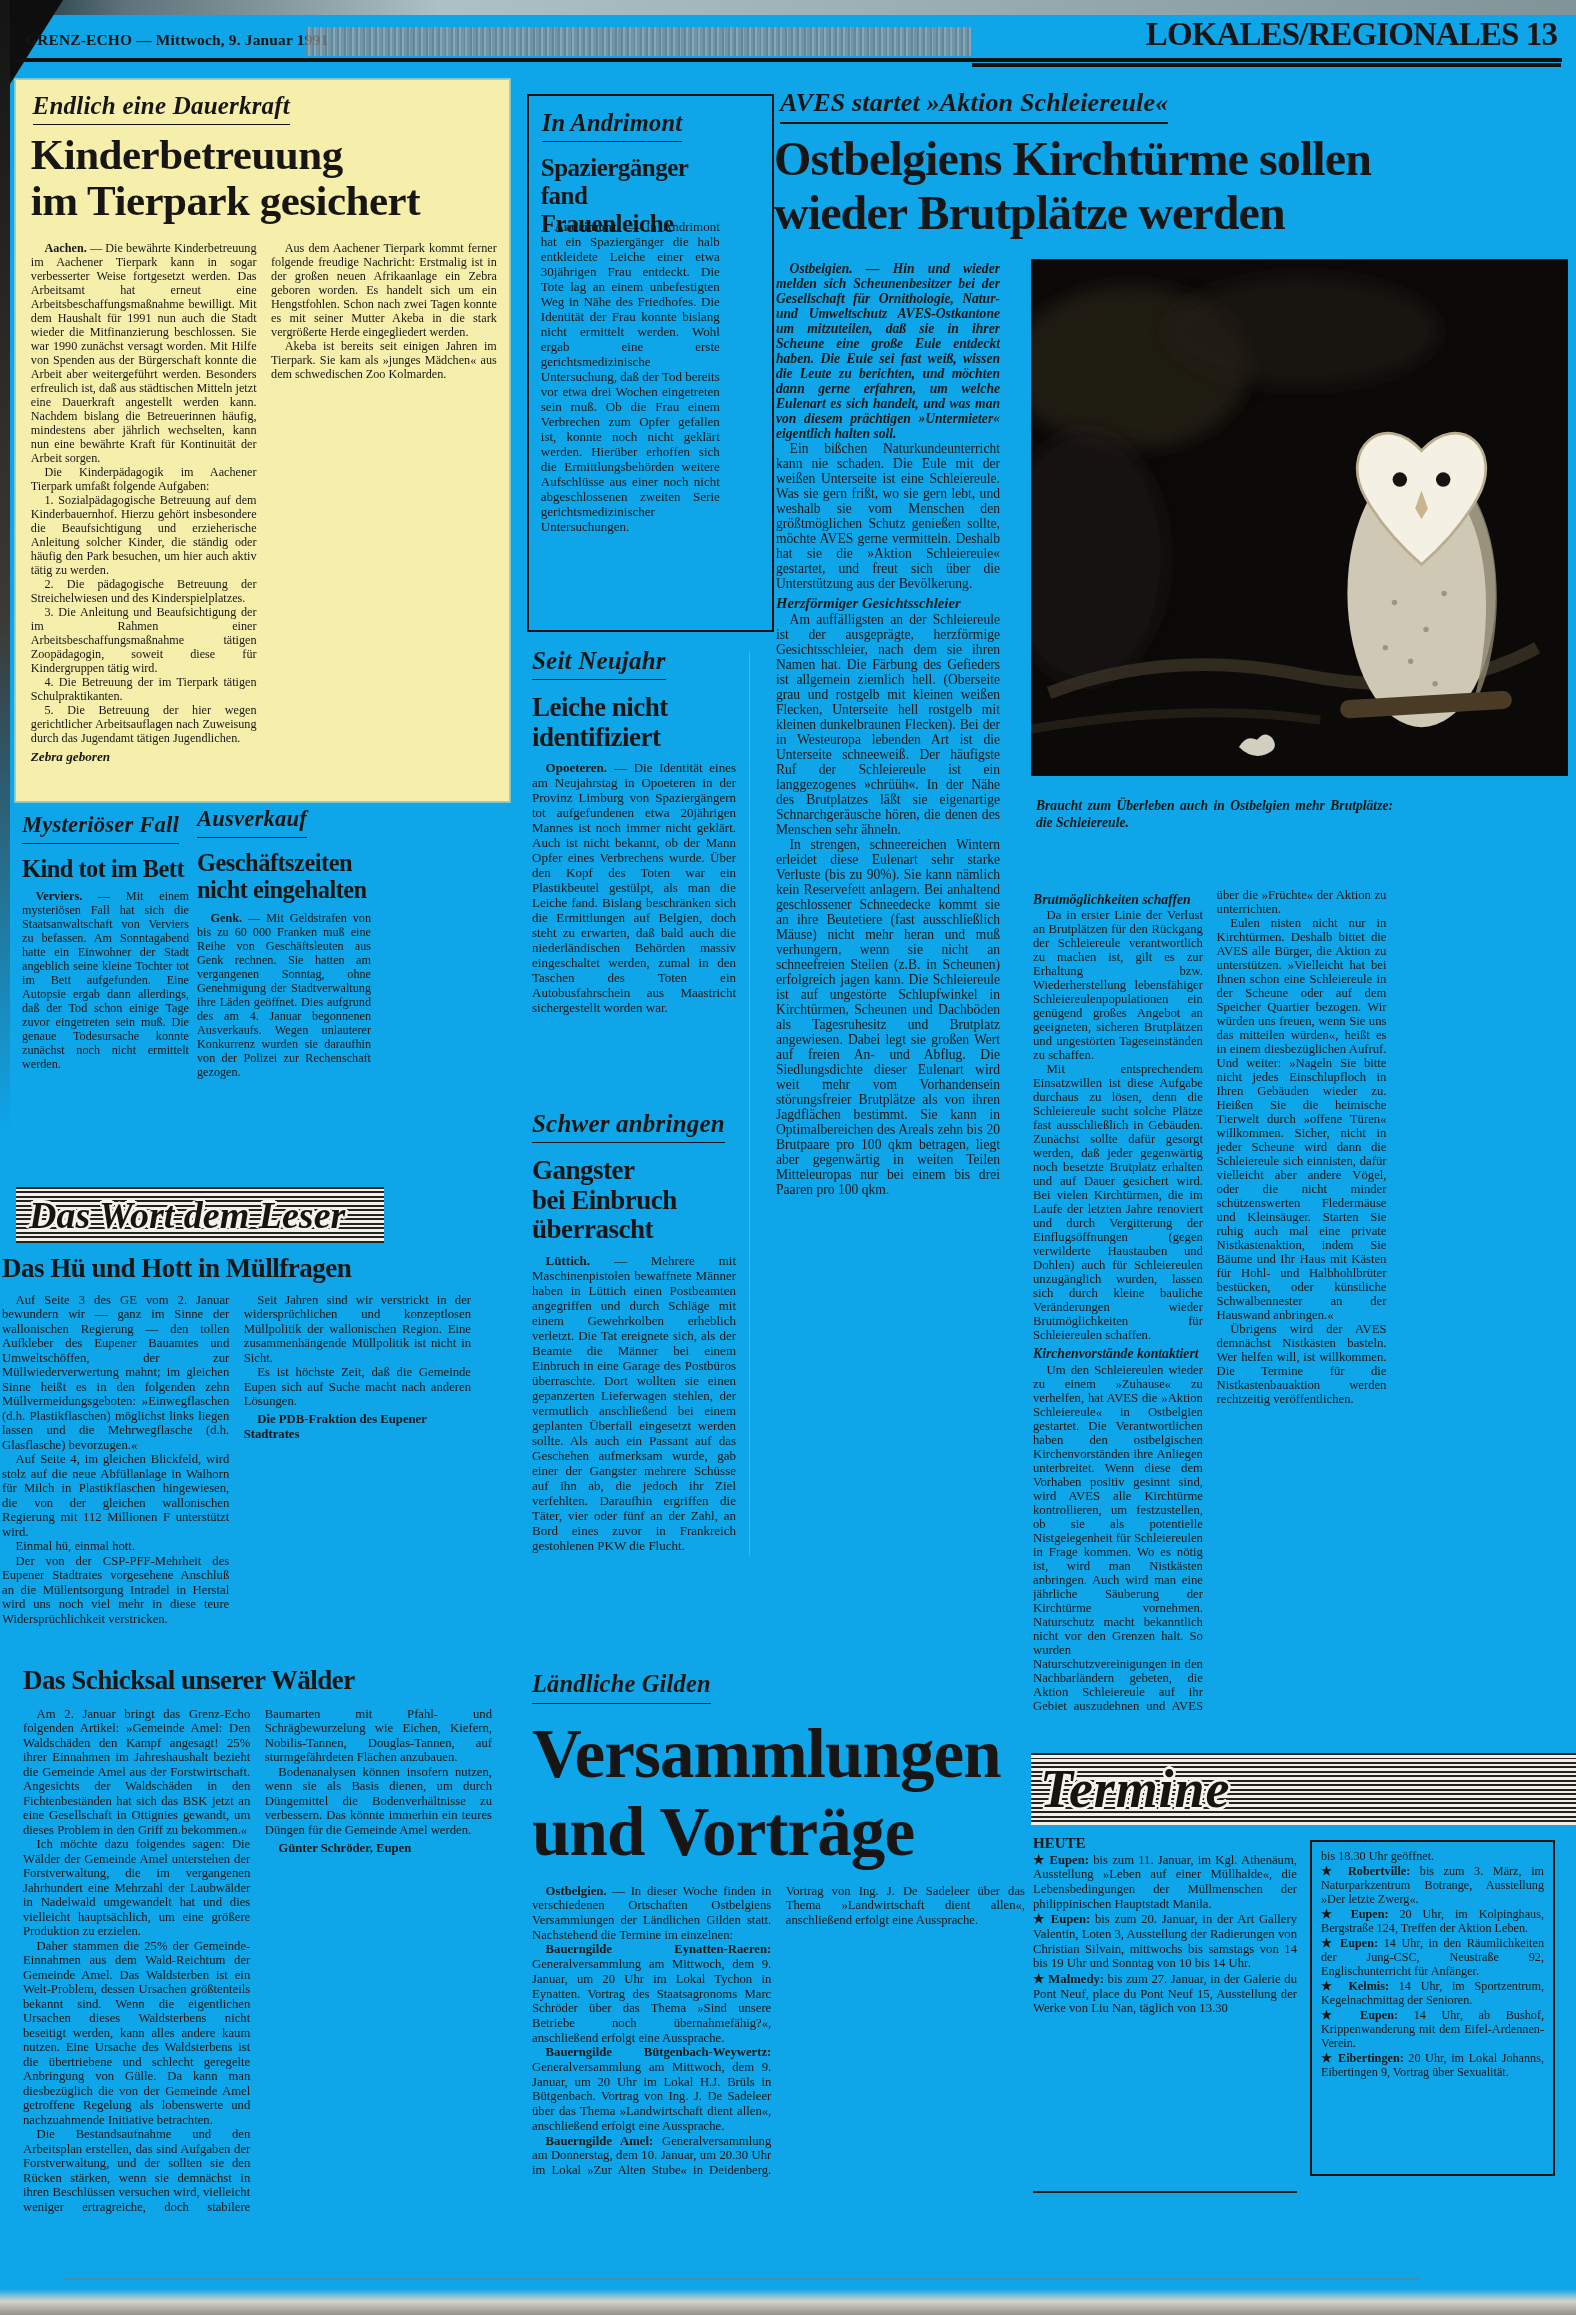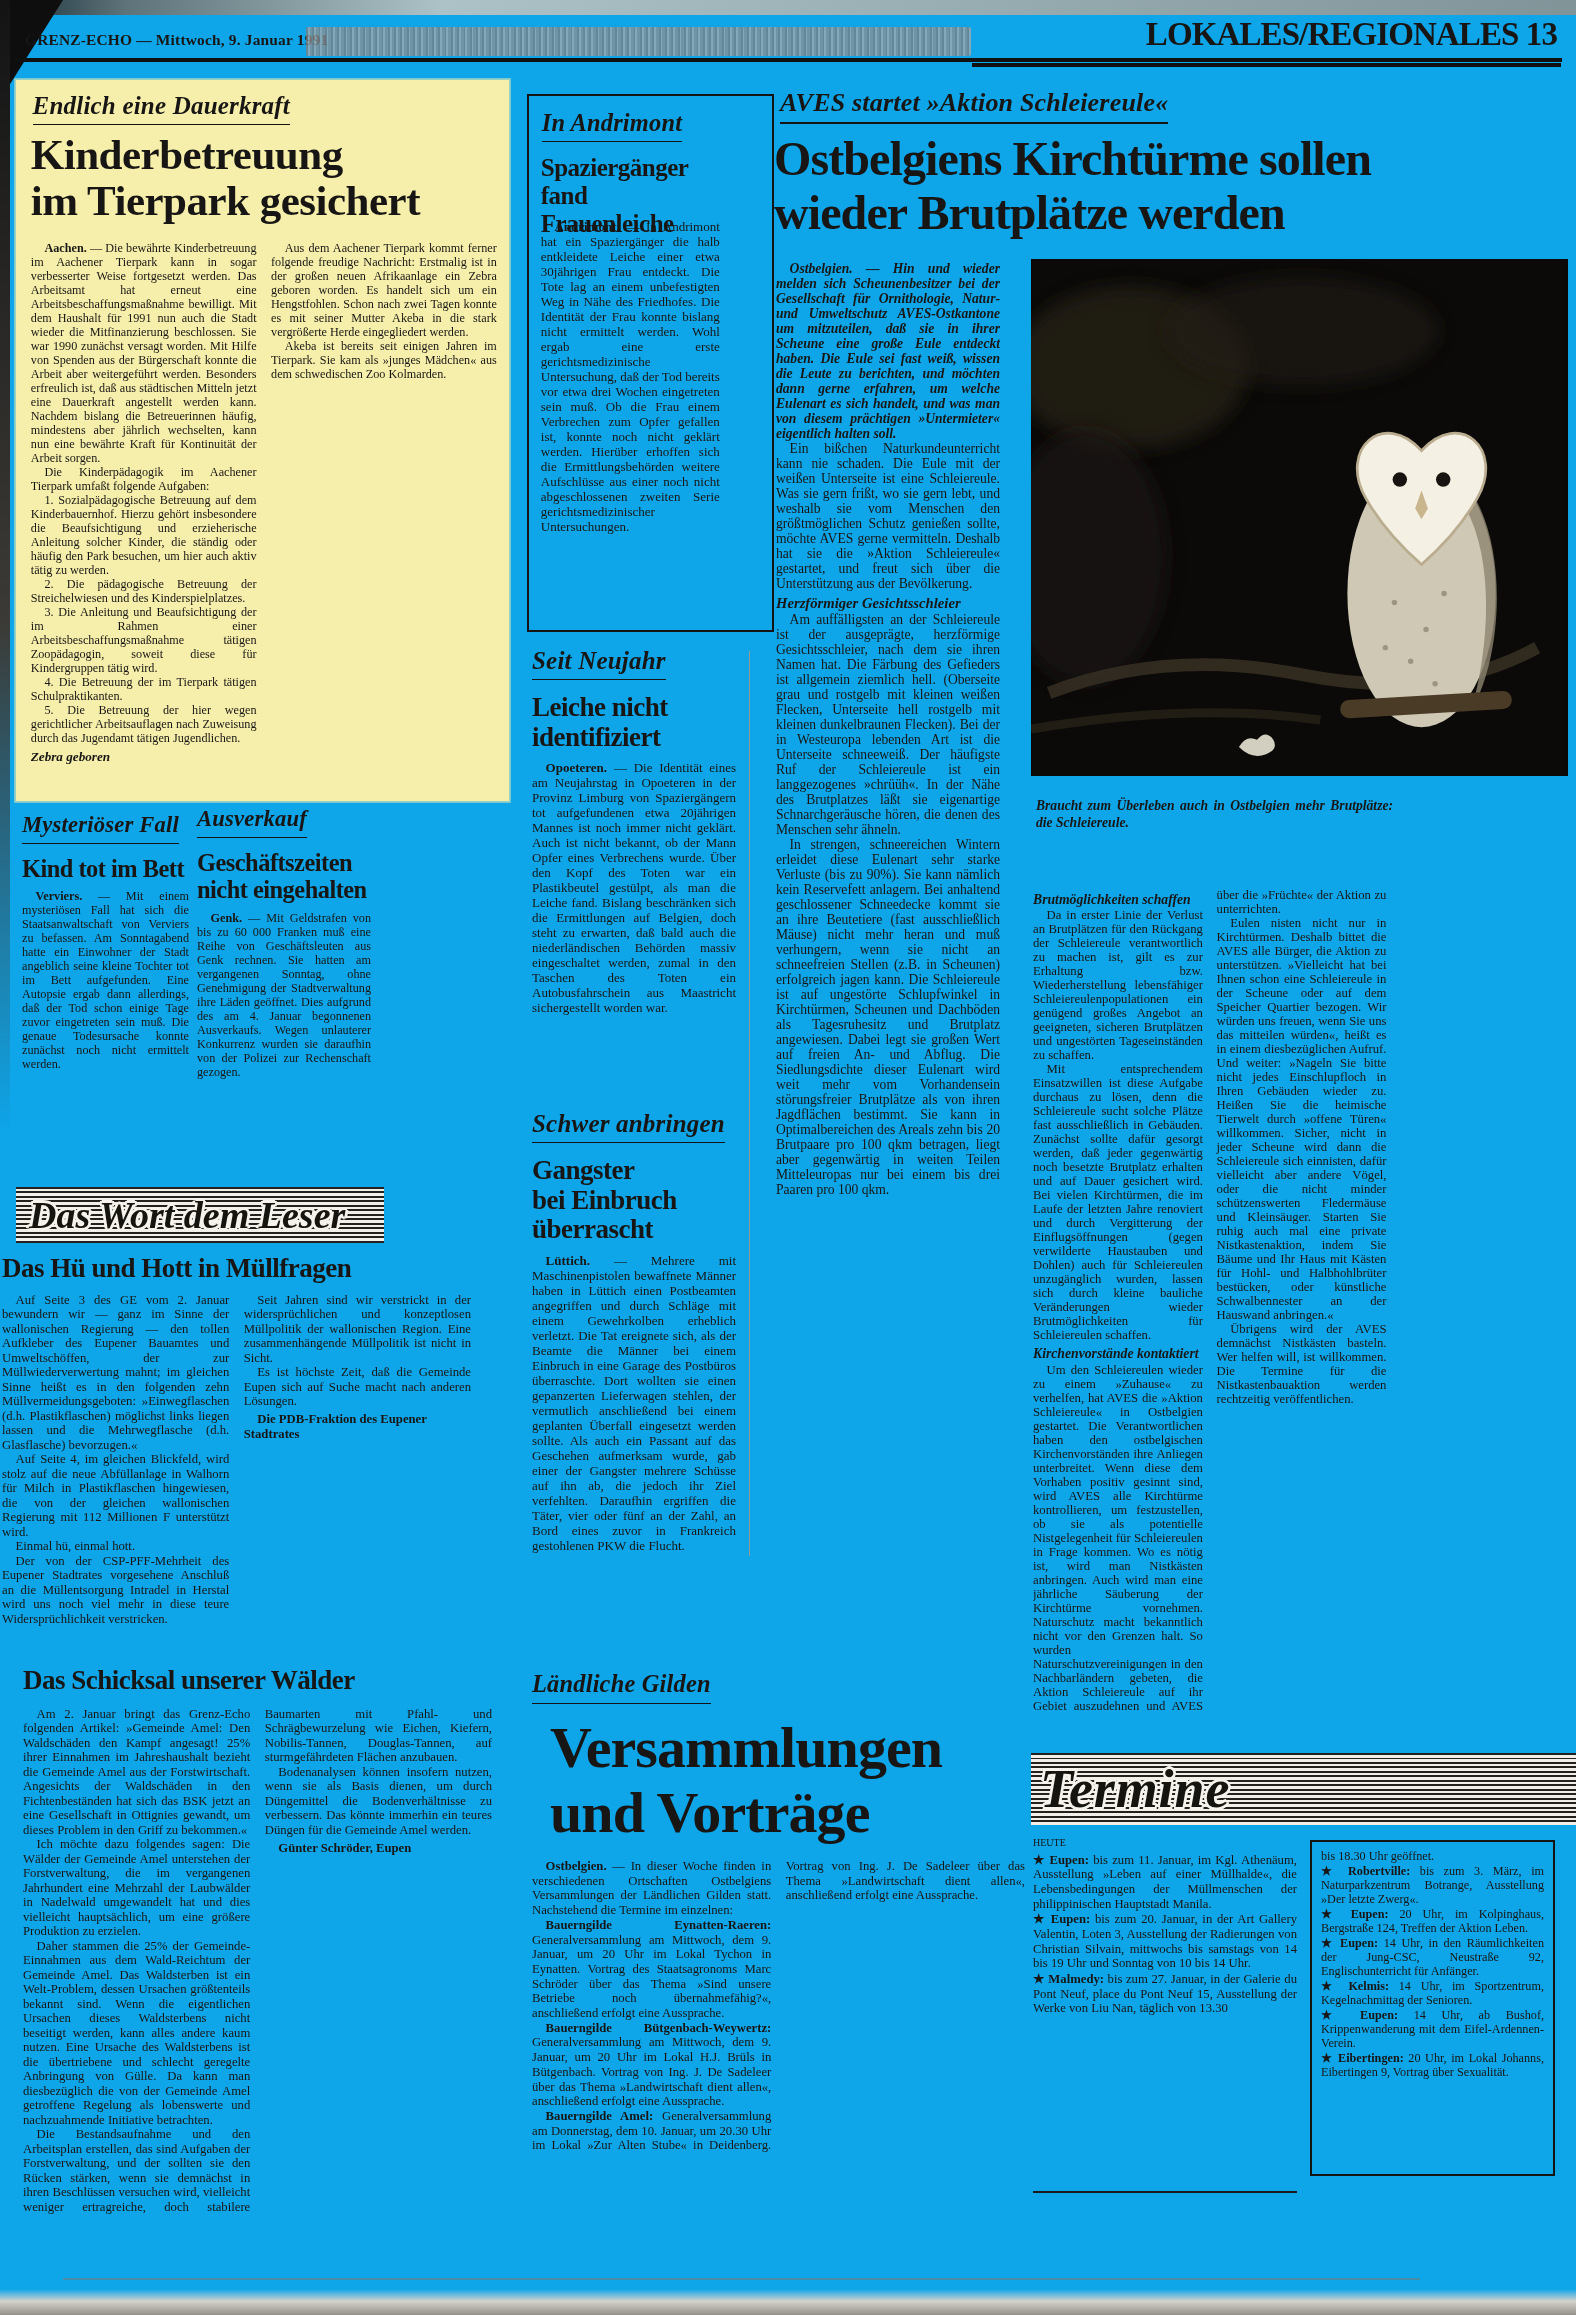--- a/index.html
+++ b/index.html
@@ -16,21 +16,21 @@
   .mast-left{font-weight:bold;font-size:15.4px;letter-spacing:0.2px;}
   .mast-smudge{background:repeating-linear-gradient(90deg,#7e7e7e 0 1.8px,#a9a9a9 1.8px 3.6px,#8f8f8f 3.6px 6.3px);opacity:.75;border-radius:1.8px;}
   .mast-right{font-weight:bold;font-size:33px;letter-spacing:-0.9px;white-space:nowrap;}
   .rule{background:#101010;}
   
   .kicker{font-style:italic;font-weight:600;font-size:23.5px;line-height:1;display:inline-block;
           border-bottom:1.8px solid #141414;padding-bottom:6.3px;letter-spacing:0.2px;white-space:nowrap;}
   .headline{font-weight:bold;white-space:pre-line;letter-spacing:-0.5px;}
   .hl-xl{font-size:43px;line-height:1.08;}
   .hl-owl{font-size:48px;line-height:1.12;letter-spacing:-0.9px;}
-  .hl-ver{font-size:58px;line-height:1.12;letter-spacing:-0.9px;margin-left:18px;}
+  .hl-ver{font-size:69px;line-height:1.12;letter-spacing:-0.9px;}
   .hl-md{font-size:27px;line-height:1.1;}
   .hl-sm{font-size:24.4px;line-height:1.12;}
   
   .body-txt p{margin:0;text-align:justify;}
   .body-txt p.para{text-indent:13.6px;}
   .body-txt p.subhead{font-weight:bold;font-style:italic;margin:4.5px 0 1.8px;text-indent:0;font-size:1.08em;text-align:left;}
   .body-txt p.sig{font-weight:bold;text-indent:13.6px;margin-top:3.6px;text-align:left;}
   .body-txt p.lead-para{font-weight:bold;font-style:italic;text-indent:13.6px;}
   .cols2{column-count:2;column-gap:14.5px;column-fill:auto;height:100%;}
   .cols3{column-count:3;column-gap:13.6px;column-fill:auto;height:100%;}
@@ -42,21 +42,21 @@
   .stripes{background:repeating-linear-gradient(180deg,#23211e 0 1.8px,#f1efe8 1.8px 4.5px);display:flex;align-items:center;}
   .stripe-text{font-weight:bold;font-style:italic;color:#16140f;
      text-shadow:-2.7px 0 0 #f5f3ec,2.7px 0 0 #f5f3ec,0 -2.7px 0 #f5f3ec,0 2.7px 0 #f5f3ec,
                  -1.8px -1.8px 0 #f5f3ec,1.8px 1.8px 0 #f5f3ec,-1.8px 1.8px 0 #f5f3ec,1.8px -1.8px 0 #f5f3ec;}
   .caption{font-weight:bold;font-style:italic;font-size:13.6px;line-height:1.25;text-align:justify;}
   .vrule{background:#9b988f;width:0.9px;}
   .termine-right-box{border:2.7px solid #141414;padding:7.2px 9px;}
   .termine-left-col{border-bottom:2.7px solid #1a1a1a;}
   .t-items p{margin:0 0 0.9px;text-align:justify;}
   .t-items p.para{text-indent:0;}
-  .t-items p.subhead{font-style:normal;font-weight:normal;font-size:10px;margin:0 0 1.8px;}
+  .t-items p.subhead{font-style:normal;font-weight:bold;font-size:15px;margin:0 0 1.8px;}
 </style>
 </head>
 <body>
 
 <div class="page">
 
   <div class="abs scan-top"></div>
   <div class="abs scan-corner"></div>
   <div class="abs scan-left"></div>
   <div class="abs scan-bottom"></div>

